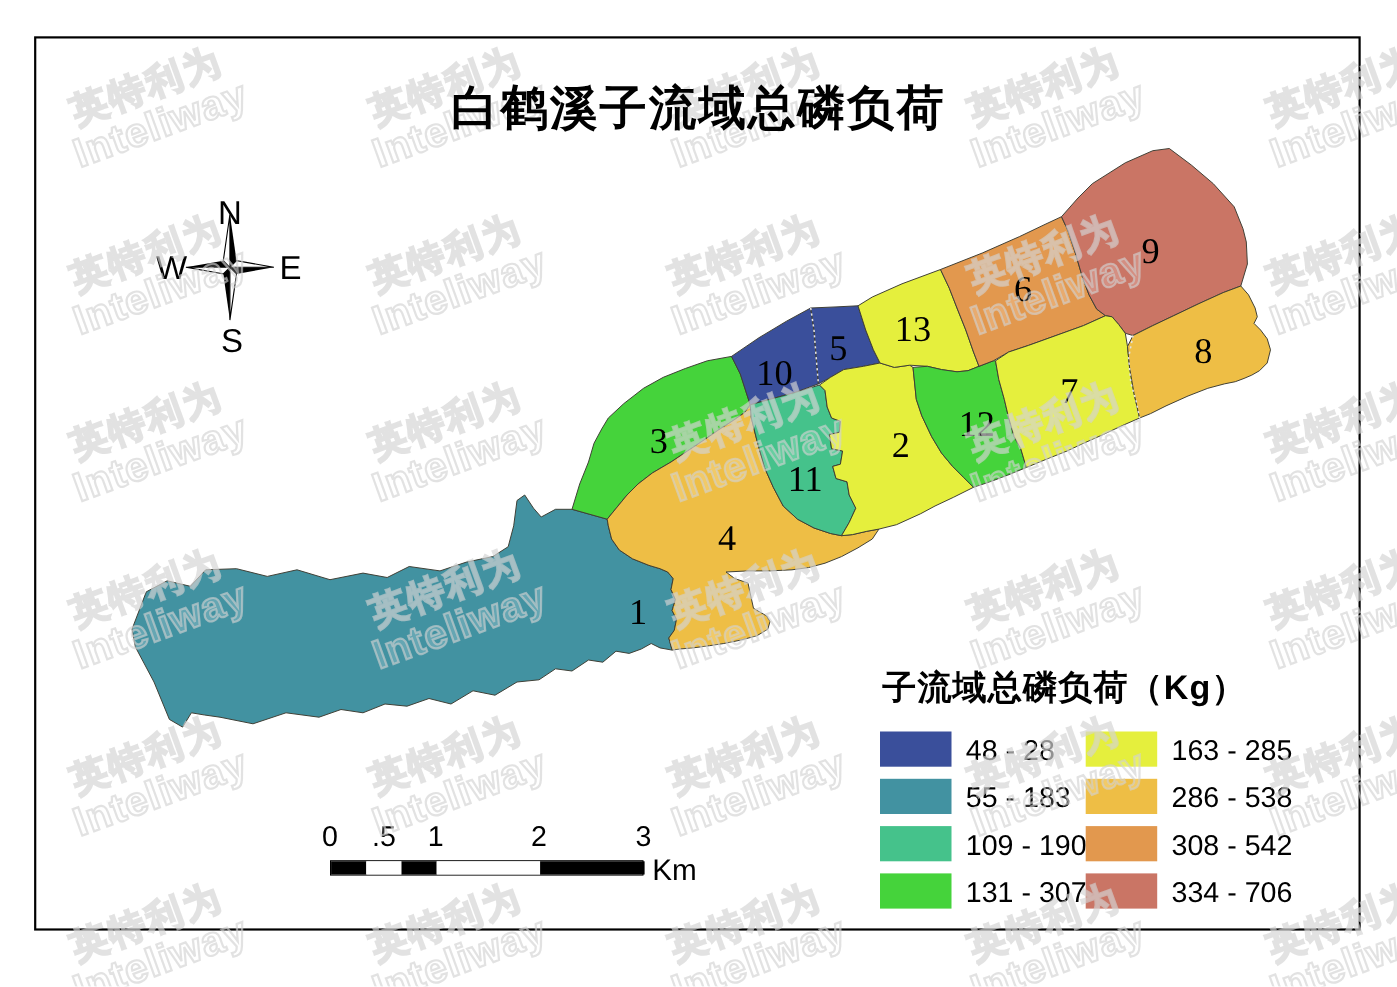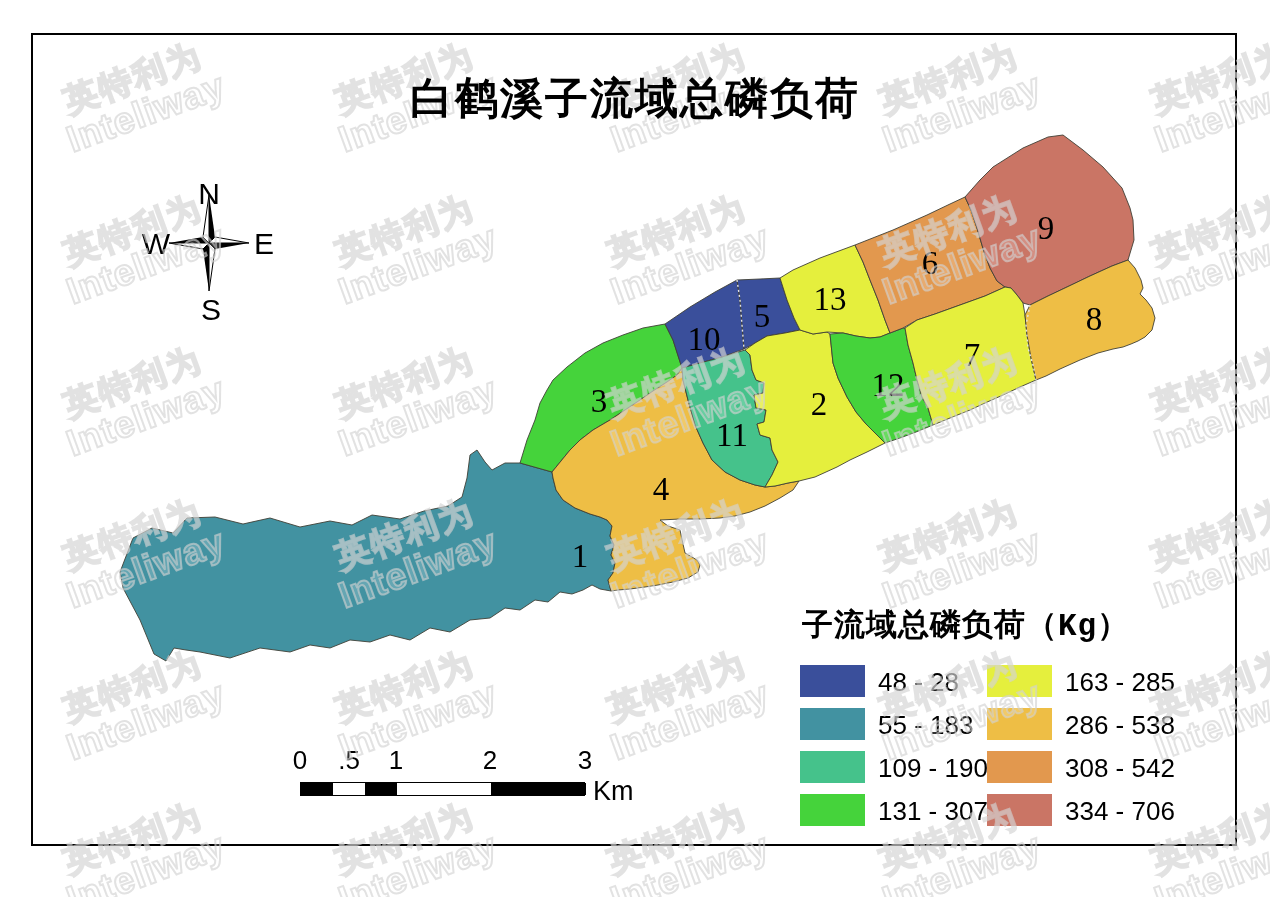--- a/index.html
+++ b/index.html
@@ -9,21 +9,21 @@
   .map-title{position:absolute;left:0;top:70px;width:100%;text-align:center;z-index:40;
         font-family:"Liberation Serif","DejaVu Serif",serif;font-size:43px;font-weight:bold;
         letter-spacing:2px;color:#000;}
   #map-svg{position:absolute;left:0;top:0;width:1270px;height:897px;z-index:10;}
   .region-label{font-family:"Liberation Serif","DejaVu Serif",serif;font-size:33px;fill:#000;}
   
   #compass{position:absolute;left:130px;top:160px;width:160px;height:180px;z-index:20;}
   .compass-letter{font-family:"Liberation Sans",sans-serif;font-size:30px;fill:#000;}
   
   #legend{position:absolute;left:798px;top:600px;width:430px;height:250px;z-index:20;}
-  .legend-title{position:absolute;left:4px;top:4px;font-family:Liberation Mono, monospace;
+  .legend-title{position:absolute;left:4px;top:4px;font-family:Liberation Sans, sans-serif;
         font-size:31px;font-weight:600;color:#000;letter-spacing:1px;}
   .legend-row{position:absolute;height:32px;}
   .legend-swatch{position:absolute;left:0;top:0;width:65px;height:32px;}
   .legend-label{position:absolute;left:78px;top:1px;line-height:32px;font-size:26px;color:#000;white-space:nowrap;}
   
   #scalebar{position:absolute;left:285px;top:742px;width:390px;height:62px;z-index:20;}
   .sb-num{position:absolute;top:3px;font-size:26px;color:#000;transform:translateX(-50%);}
   .sb-bar{position:absolute;left:15px;top:40px;width:285px;height:14px;border:1px solid #000;box-sizing:border-box;}
   .sb-seg{position:absolute;top:0;height:100%;}
   .sb-unit{position:absolute;left:308px;top:34px;font-size:27px;color:#000;}

